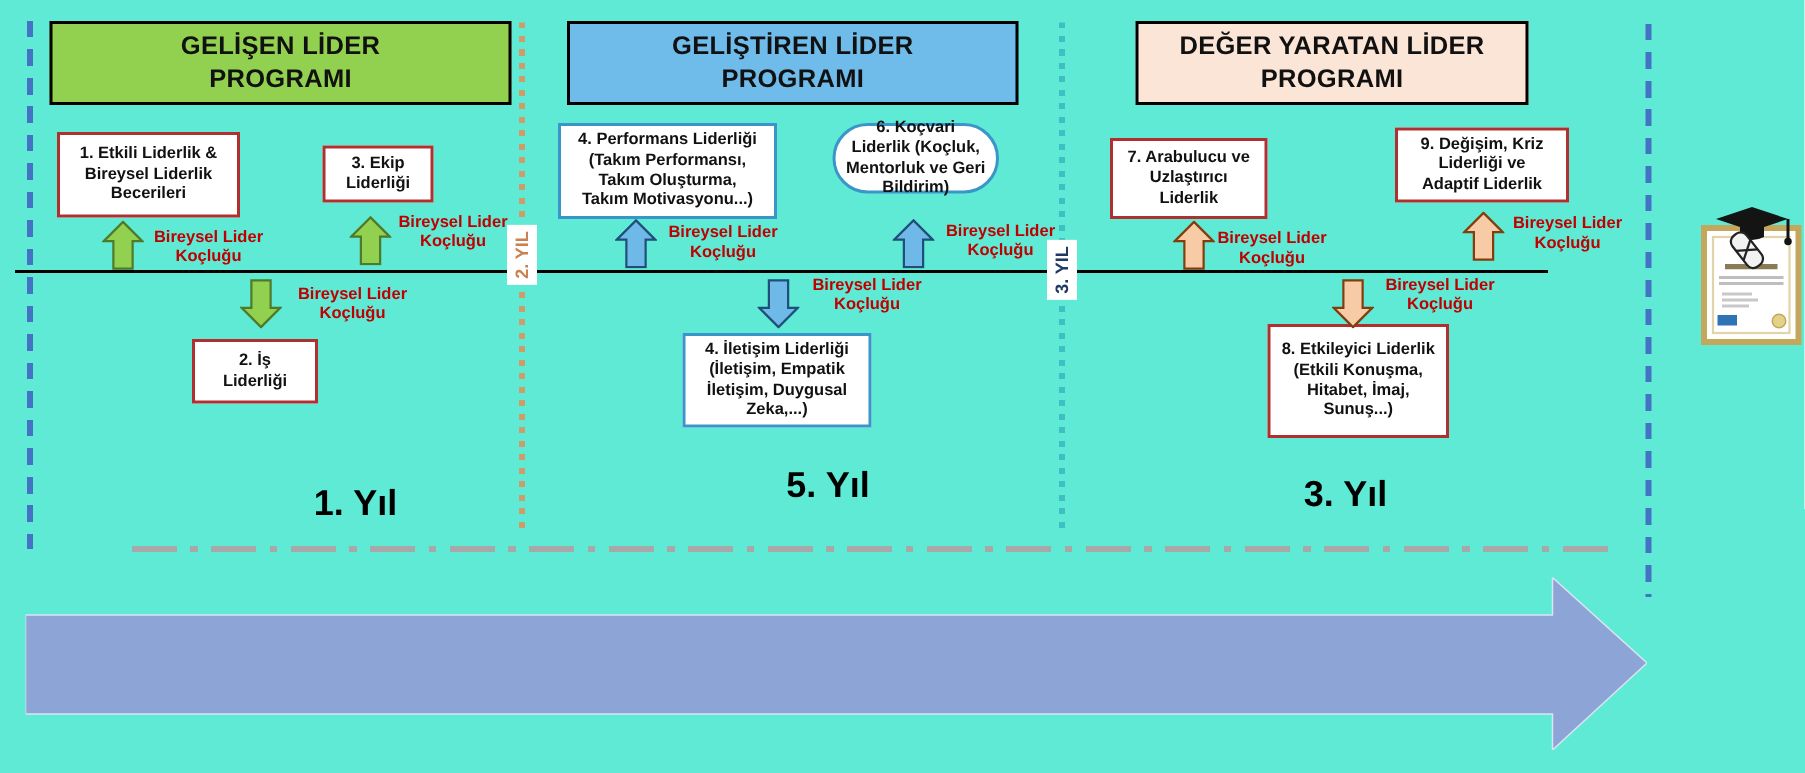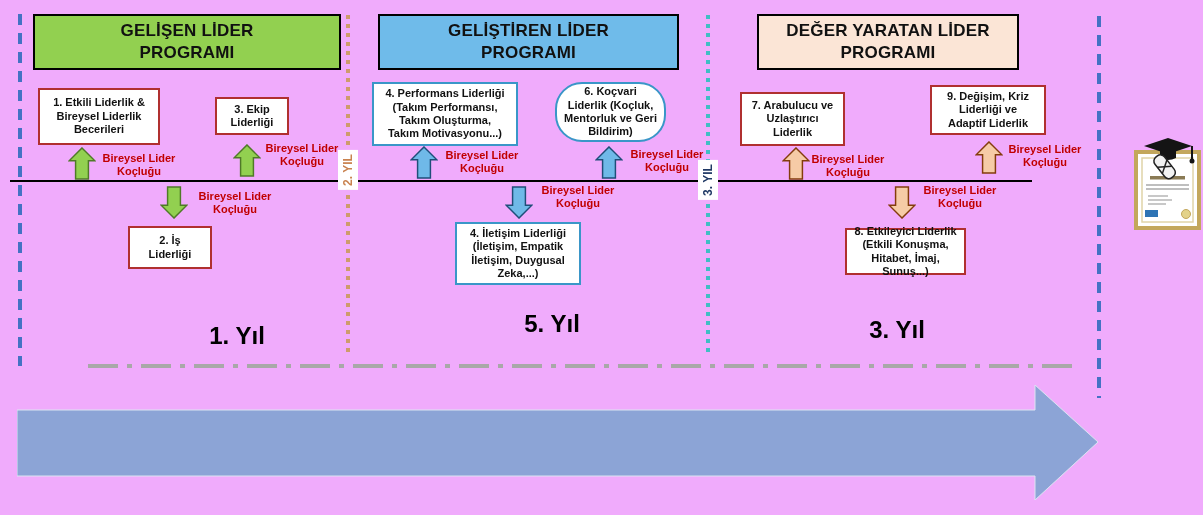--- a/index.html
+++ b/index.html
@@ -1,17 +1,17 @@
 <!DOCTYPE html>
 <html><head>
 <meta charset="utf-8">
 <style>
   html,body{margin:0;padding:0;background:#fff;}
   #canvas{
-    position:relative;width:1203px;height:515px;background:#f0abfc;overflow:hidden;
+    position:relative;width:1203px;height:515px;background:#5eead4;overflow:hidden;
     font-family:"Liberation Sans",sans-serif;
   }
   .abs{position:absolute;}
   
   .hdr{
     border:2px solid #000;display:flex;align-items:center;justify-content:center;
     text-align:center;font-weight:bold;font-size:17px;line-height:1.28;color:#111;
     white-space:pre-line;letter-spacing:.2px;
   }
   .hdr.green{background:#92D050;}
@@ -117,21 +117,21 @@
   </div>
   <div class="abs coach-label" style="left:193px;top:190px;">Bireysel Lider
 Koçluğu</div>
 
   <div class="abs year-label" style="left:172px;top:322px;">1. Yıl</div>
 
   <div class="abs topic-box blu" style="left:372px;top:82px;width:146px;height:64px;">4. Performans Liderliği
 (Takım Performansı,
 Takım Oluşturma,
 Takım Motivasyonu...)</div>
-  <div class="abs topic-box blu" style="left:555px;top:82px;width:111px;height:60px;border-radius:27px;">6. Koçvari
+  <div class="abs topic-box blu" style="left:555px;top:82px;width:111px;height:47px;border-radius:27px;">6. Koçvari
 Liderlik (Koçluk,
 Mentorluk ve Geri
 Bildirim)</div>
   <div class="abs topic-box blu" style="left:455px;top:222px;width:126px;height:63px;">4. İletişim Liderliği
 (İletişim, Empatik
 İletişim, Duygusal
 Zeka,...)</div>
 
   <div class="abs block-arrow arr-blue" style="left:410px;top:146px;">
     <svg width="28" height="33" viewBox="0 0 30 36">
@@ -158,21 +158,21 @@
 Koçluğu</div>
 
   <div class="abs year-label" style="left:487px;top:310px;">5. Yıl</div>
 
   <div class="abs topic-box red" style="left:740px;top:92px;width:105px;height:54px;">7. Arabulucu ve
 Uzlaştırıcı
 Liderlik</div>
   <div class="abs topic-box red" style="left:930px;top:85px;width:116px;height:50px;">9. Değişim, Kriz
 Liderliği ve
 Adaptif Liderlik</div>
-  <div class="abs topic-box red" style="left:845px;top:228px;width:121px;height:47px;">8. Etkileyici Liderlik
+  <div class="abs topic-box red" style="left:845px;top:216px;width:121px;height:76px;">8. Etkileyici Liderlik
 (Etkili Konuşma,
 Hitabet, İmaj,
 Sunuş...)</div>
 
   <div class="abs block-arrow arr-peach" style="left:782px;top:147px;">
     <svg width="28" height="33" viewBox="0 0 30 36">
         <polygon points="15,1 29,15 22,15 22,35 8,35 8,15 1,15"></polygon>
       </svg>
   </div>
   <div class="abs coach-label" style="left:806px;top:153px;">Bireysel Lider

